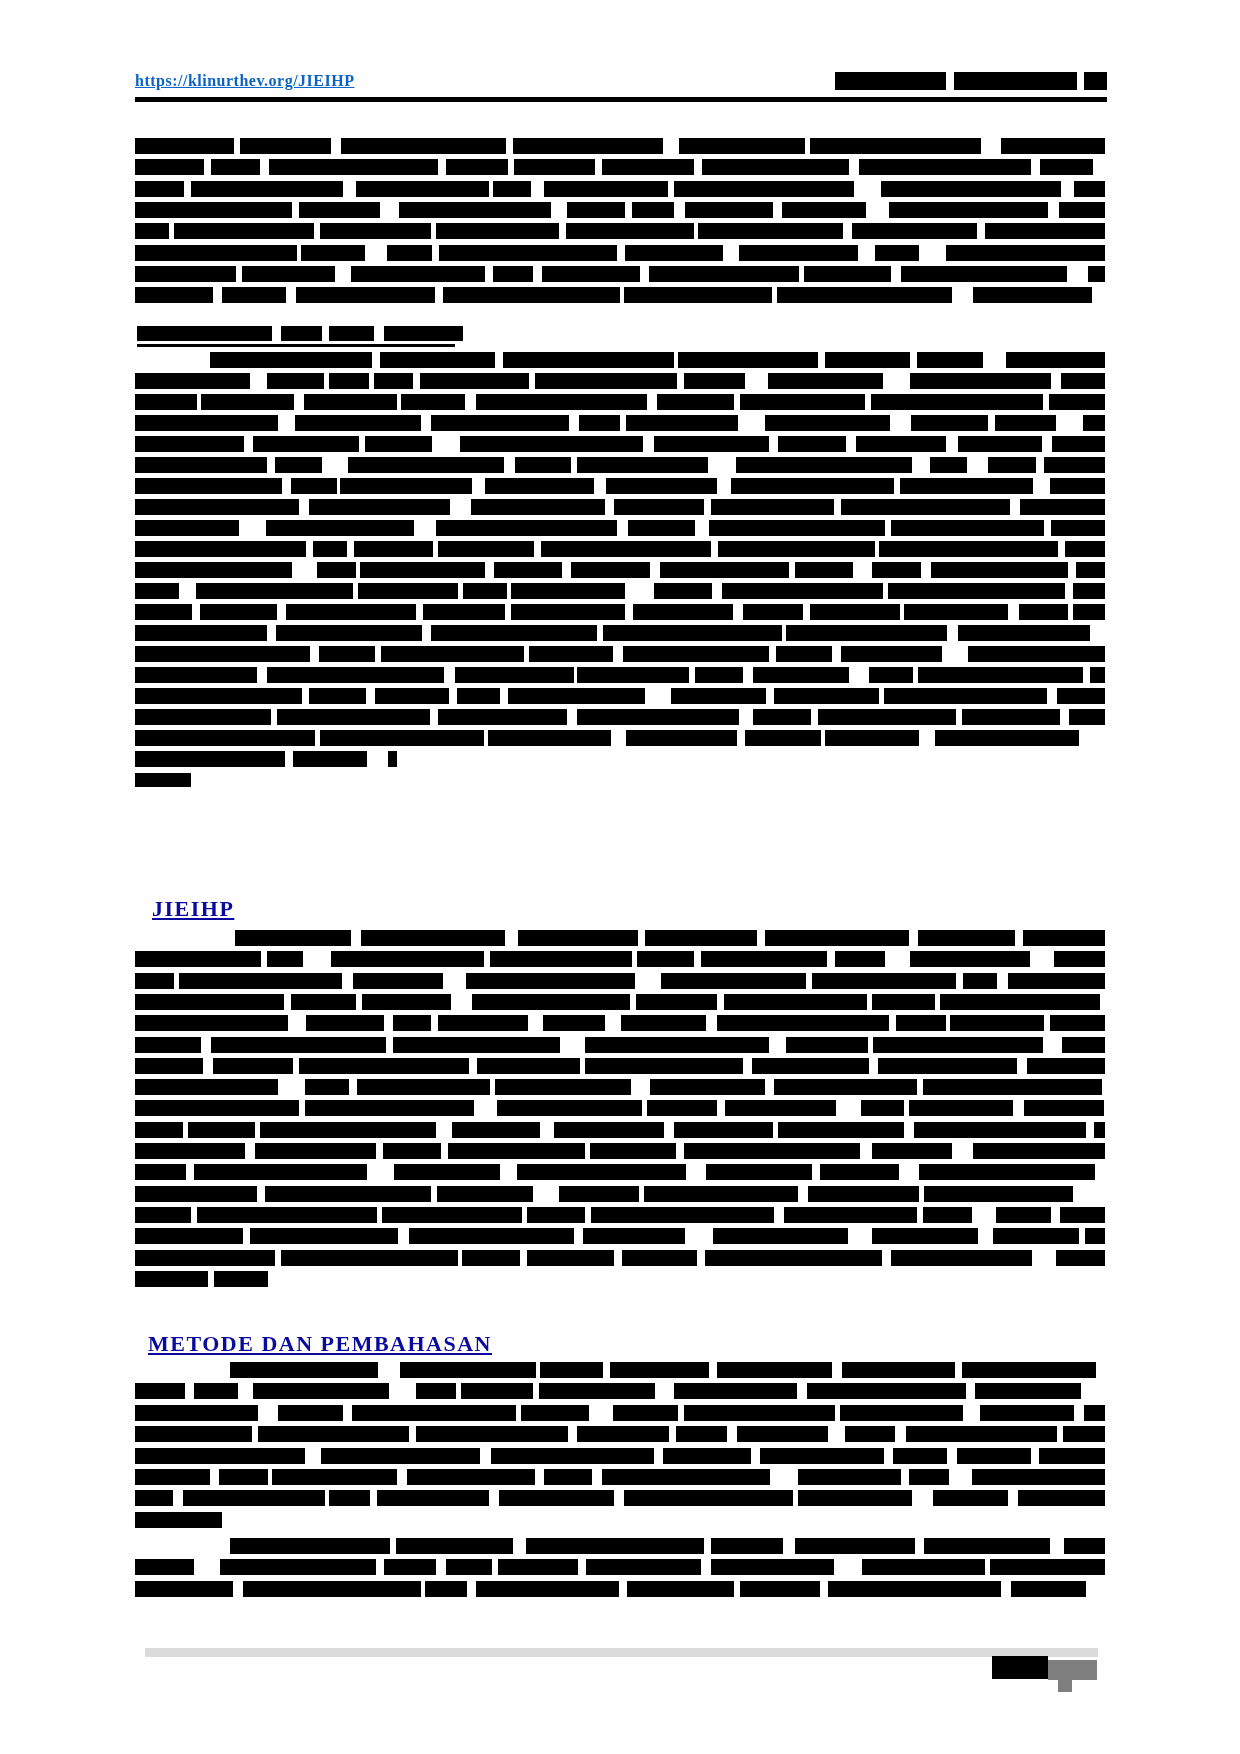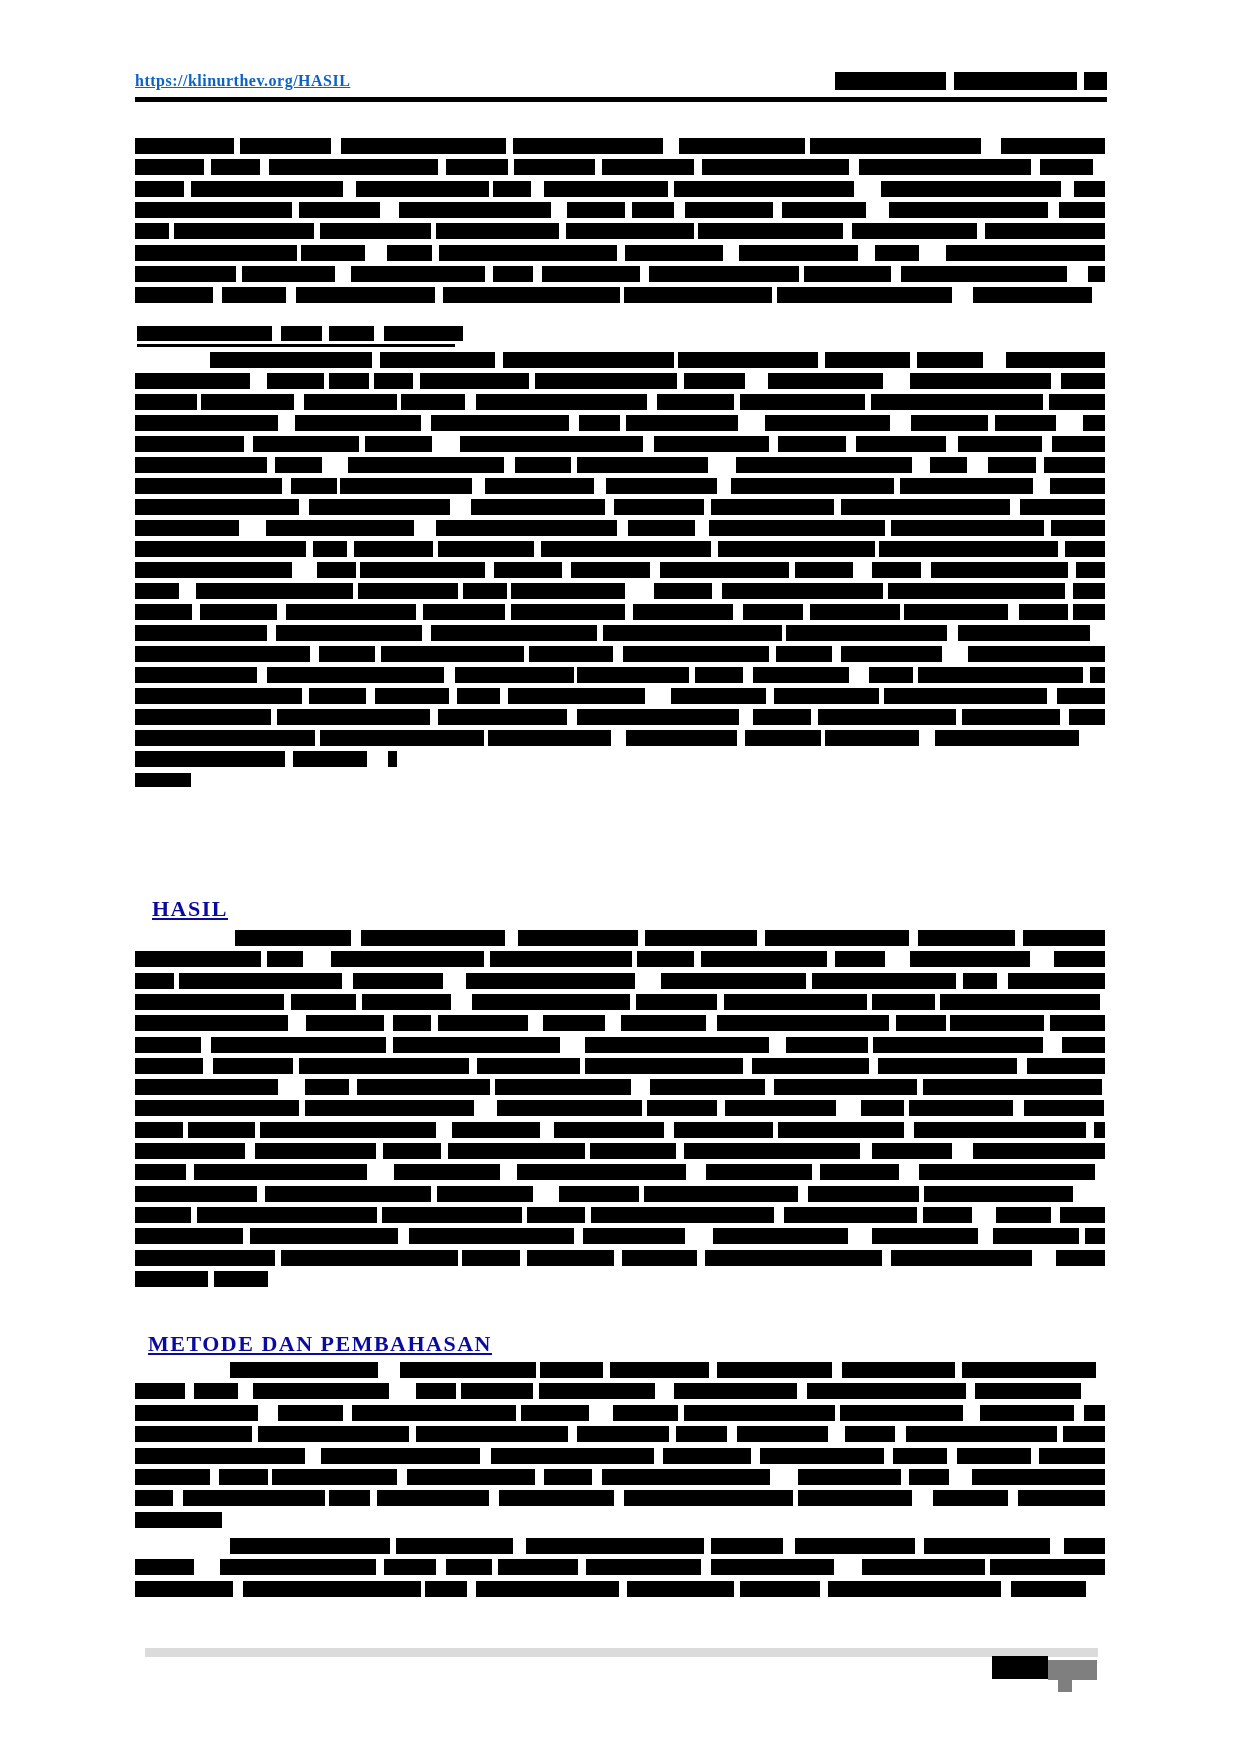--- a/index.html
+++ b/index.html
@@ -93,21 +93,21 @@
     height: 12px;
     background: #7F7F7F;
   }
 </style>
 </head>
 <body>
 
 <div class="page">
 
   <div>
-    <a href="#" class="header-link">https://klinurthev.org/HASIL</a>
+    <a href="#" class="header-link">https://klinurthev.org/JIEIHP</a>
   </div>
 
   <div class="header-rule"></div>
 
   <div id="redaction-root">
       <div class="redact-line" style="left: 835px; top: 72px; width: 272px; height: 18px;">
         <div class="redact-seg" style="left: 0px; width: 111px;"></div>
         <div class="redact-seg" style="left: 119px; width: 123px;"></div>
         <div class="redact-seg" style="left: 249px; width: 23px;"></div>
       </div>
@@ -672,21 +672,21 @@
         <div class="redact-seg" style="left: 341px; width: 143px;"></div>
         <div class="redact-seg" style="left: 492px; width: 107px;"></div>
         <div class="redact-seg" style="left: 605px; width: 80px;"></div>
         <div class="redact-seg" style="left: 693px; width: 173px;"></div>
         <div class="redact-seg" style="left: 876px; width: 75px;"></div>
       </div>
     </div>
 
   <div class="intro-underline"></div>
 
-  <div class="heading heading-metode">HASIL</div>
+  <div class="heading heading-metode">JIEIHP</div>
 
   <div class="heading heading-hasil">METODE DAN PEMBAHASAN</div>
 
   <div class="footer-bar"></div>
   <div class="pageno-black"></div>
   <div class="pageno-gray"></div>
   <div class="pageno-gray-tab"></div>
 
 </div>
 

